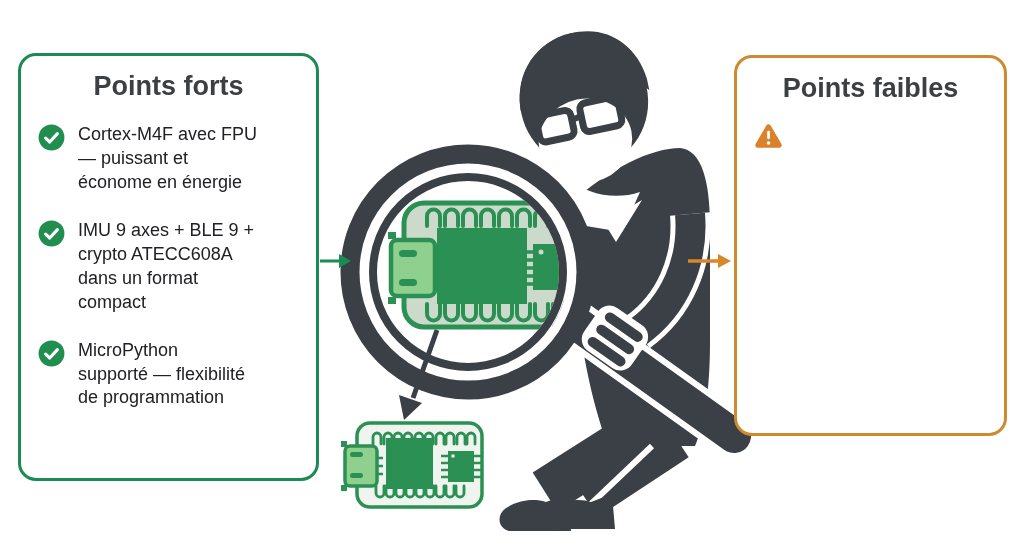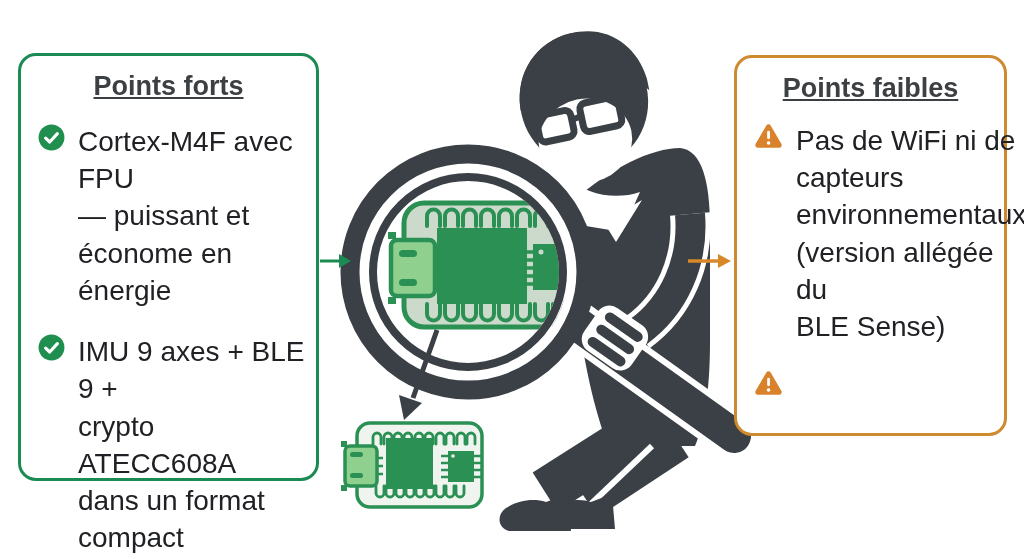--- a/index.html
+++ b/index.html
@@ -2,24 +2,24 @@
 <html><head>
 <meta charset="utf-8">
 <style>
   html,body{margin:0;padding:0;background:#ffffff;}
   #canvas{position:relative;width:1024px;height:559px;background:#ffffff;overflow:hidden;
           font-family:"Liberation Sans", sans-serif;}
   #scene{position:absolute;left:0;top:0;z-index:1;}
   .panel{position:absolute;background:#ffffff;border-radius:18px;box-sizing:border-box;z-index:2;}
   .panel.green{border:3px solid #1b8a53;left:18px;top:53px;width:301px;height:428px;}
   .panel.orange{border:3px solid #cd8a2f;left:734px;top:55px;width:273px;height:381px;}
-  .panel h2{font-size:27px;font-weight:bold;color:#3c4043;text-align:center;margin:15px 8px 21px;text-decoration:underline;}
+  .panel h2{font-size:27px;font-weight:bold;color:#3c4043;text-align:center;margin:15px 8px 21px;}
   .panel.orange h2{margin-bottom:18px;text-align:center;}
   .item{display:flex;align-items:flex-start;gap:13px;padding:0 8px 0 17px;margin-bottom:24px;}
-  .item .txt{font-size:28px;line-height:1.33;color:#202124;white-space:pre-line;}
+  .item .txt{font-size:18px;line-height:1.33;color:#202124;white-space:pre-line;}
   .item svg{flex:0 0 auto;margin-top:1px;}
 </style>
 </head>
 <body>
 
 <div id="canvas">
 
   <svg id="scene" width="1024" height="559" viewBox="0 0 1024 559">
     <defs>
       <clipPath id="lensClip">
@@ -145,37 +145,34 @@
       <svg width="27" height="27" viewBox="0 0 24 24">
         <circle cx="12" cy="12" r="11.5" fill="#1f8e4e"></circle>
         <path d="M6.8,12.6 L10.4,16 L17.2,8.6" stroke="#ffffff" stroke-width="2.8" fill="none" stroke-linecap="round" stroke-linejoin="round"></path>
       </svg>
       <div class="txt">IMU 9 axes + BLE 9 +
 crypto ATECC608A
 dans un format
 compact</div>
     </div>
 
+    <div class="item">
+      <svg width="27" height="27" viewBox="0 0 24 24">
+        <circle cx="12" cy="12" r="11.5" fill="#1f8e4e"></circle>
+        <path d="M6.8,12.6 L10.4,16 L17.2,8.6" stroke="#ffffff" stroke-width="2.8" fill="none" stroke-linecap="round" stroke-linejoin="round"></path>
+      </svg>
+      <div class="txt">MicroPython
+supporté — flexibilité
+de programmation</div>
+    </div>
   </div>
 
   <div class="panel orange">
     <h2>Points faibles</h2>
 
-    <div class="item">
-      <svg width="29" height="26" viewBox="0 0 24 21">
-        <path d="M10.2,1.8 a2.1,2.1 0 0 1 3.6,0 L22.6,17 a2.1,2.1 0 0 1 -1.8,3.2 H3.2 A2.1,2.1 0 0 1 1.4,17 Z" fill="#d9822b"></path>
-        <rect x="10.9" y="6.2" width="2.3" height="7" rx="1.15" fill="#ffffff"></rect>
-        <circle cx="12.05" cy="16.3" r="1.5" fill="#ffffff"></circle>
-      </svg>
-      <div class="txt">Pas de WiFi ni de
-capteurs
-environnementaux
-(version allégée du
-BLE Sense)</div>
-    </div>
 
     <div class="item">
       <svg width="29" height="26" viewBox="0 0 24 21">
         <path d="M10.2,1.8 a2.1,2.1 0 0 1 3.6,0 L22.6,17 a2.1,2.1 0 0 1 -1.8,3.2 H3.2 A2.1,2.1 0 0 1 1.4,17 Z" fill="#d9822b"></path>
         <rect x="10.9" y="6.2" width="2.3" height="7" rx="1.15" fill="#ffffff"></rect>
         <circle cx="12.05" cy="16.3" r="1.5" fill="#ffffff"></circle>
       </svg>
     </div>
   </div>
 

